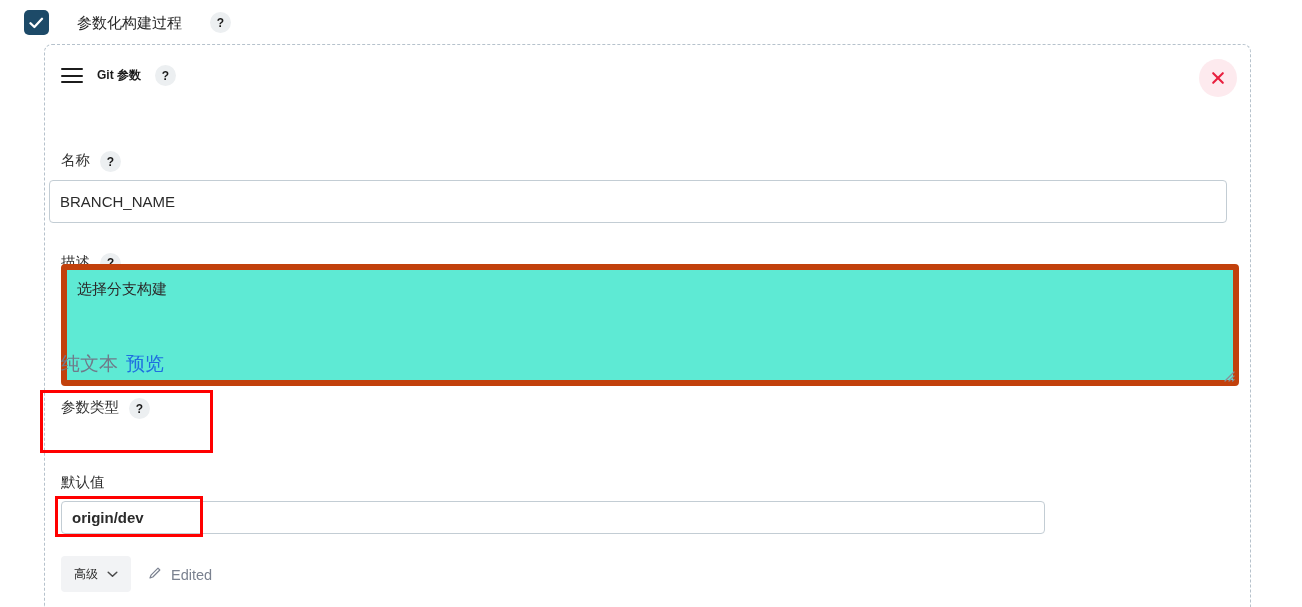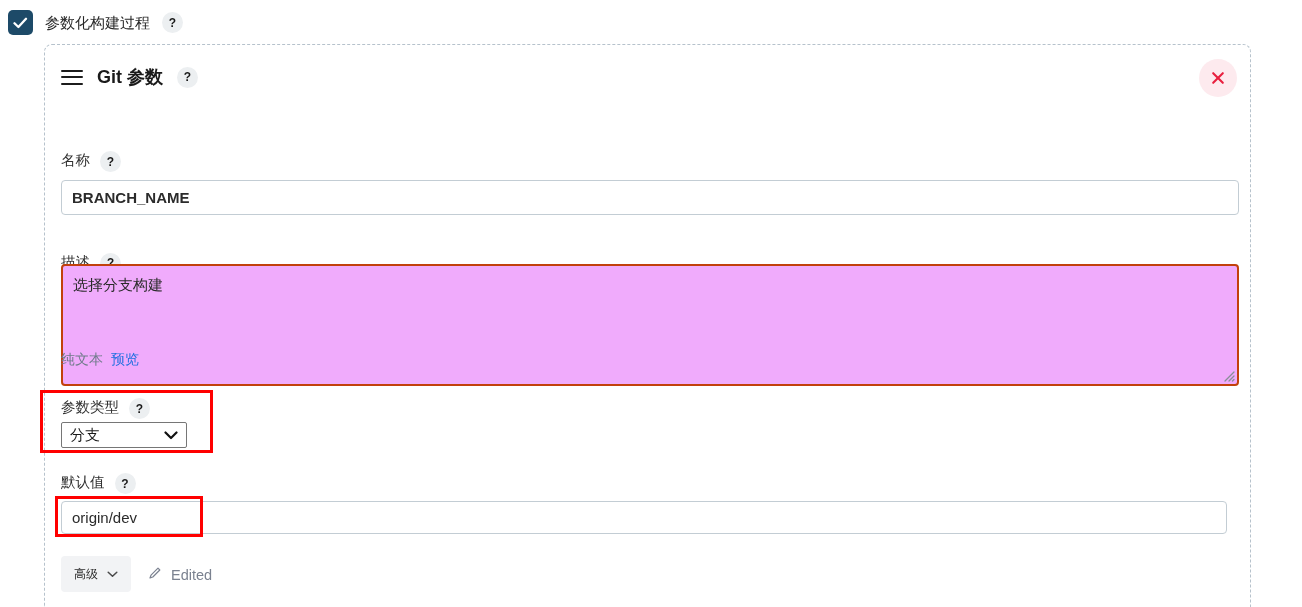--- a/index.html
+++ b/index.html
@@ -9,22 +9,22 @@
     background: #ffffff;
     font-family: "Liberation Sans", "DejaVu Sans", sans-serif;
     overflow: hidden;
   }
 
   
   #root { position: relative; width: 1302px; height: 607px; background:#fff; }
 
   .section-header {
     position: absolute;
-    left: 8px; top: 10px;
-    display: flex; align-items: center; gap: 12px;
+    left: 24px; top: 10px;
+    display: flex; align-items: center; gap: 28px;
   }
   .checkbox {
     width: 25px; height: 25px;
     background: #1d4a68;
     border-radius: 5px;
     display: flex; align-items: center; justify-content: center;
     flex: 0 0 auto;
   }
   .checkbox svg { display:block; }
   .section-title {
@@ -78,21 +78,21 @@
     left: 16px; top: 20px;
     display: flex; align-items: center; gap: 14px;
   }
   .drag-handle {
     width: 22px; height: 15px;
     display: flex; flex-direction: column; justify-content: space-between;
     cursor: move;
   }
   .drag-handle span { display:block; height:2px; background:#1c1c1c; border-radius:1px; }
   .card-title {
-    font-size: 18px;
+    font-size: 12px;
     font-weight: bold;
     color: #1a1a1a;
     white-space: nowrap;
   }
 
   
   .field-label {
     position: absolute;
     display: flex; gap: 10px;
     font-size: 14.5px;
@@ -107,39 +107,39 @@
     background: #fff;
     font-size: 15px;
     color: #2b2b2b;
     padding: 0 10px;
     font-family: "Liberation Sans", "DejaVu Sans", sans-serif;
     outline: none;
   }
 
   .textarea-box {
     position: absolute;
-    border: 2px solid #c2410c;
+    border: 6px solid #c2410c;
     border-radius: 4px;
-    background: #f0abfc;
+    background: #5eead4;
     font-size: 15px;
     color: #2b2b2b;
     padding: 8px 10px;
     font-family: "Liberation Sans", "DejaVu Sans", sans-serif;
     resize: none;
     outline: none;
     overflow: hidden;
   }
   .resize-grip {
     position: absolute;
     pointer-events: none;
   }
 
   .mode-links {
     position: absolute;
-    font-size: 14px;
+    font-size: 19px;
     display: flex; gap: 8px; align-items: center;
   }
   .mode-plain { color: #6f7b8a; }
   .mode-preview { color: #1f6fe0; cursor: pointer; text-decoration: none; }
 
   .select-box {
     position: absolute;
     border: 1px solid #767676;
     border-radius: 2px;
     background: #fff;
@@ -220,54 +220,46 @@
     <button class="close-btn">
       <svg width="16" height="16" viewBox="0 0 16 16">
         <path d="M3.2 3.2 L12.8 12.8 M12.8 3.2 L3.2 12.8" stroke="#e8203f" stroke-width="2.1" stroke-linecap="round"></path>
       </svg>
     </button>
 
     <div class="field-label" style="left:16px; top:106px;">
       <span>名称</span>
       <span class="help">?</span>
     </div>
-    <input class="text-input" type="text" style="left: 16px; top: 135px; width: 1178px; height: 35px; font-weight: bold;" value="BRANCH_NAME">
+    <input class="text-input" type="text" style="left: 4px; top: 135px; width: 1178px; height: 43px;" value="BRANCH_NAME">
 
     <div class="field-label" style="left:16px; top:208px;font-family:Liberation Mono, monospace;">
       <span>描述</span>
       <span class="help">?</span>
     </div>
     <textarea class="textarea-box" style="left: 16px; top: 219px; width: 1178px; height: 122px; line-height: 1.5;">选择分支构建</textarea>
     <svg class="resize-grip" style="left:1178px; top:325px;" width="12" height="12" viewBox="0 0 12 12">
       <path d="M11 2 L2 11 M11 6 L6 11 M11 9.5 L9.5 11" stroke="#888f98" stroke-width="1.3" stroke-linecap="round"></path>
     </svg>
 
     <div class="mode-links" style="left:16px; top:306px;">
       <span class="mode-plain">纯文本</span>
       <a class="mode-preview" href="#">预览</a>
     </div>
 
     <div class="field-label" style="left:16px; top:353px;">
       <span>参数类型</span>
       <span class="help">?</span>
     </div>
-    <div class="select-box" style="left:16px; top:377px; width:126px; height:26px;">
-      <span>分支</span>
-      <span class="select-chevron">
-        <svg width="14" height="9" viewBox="0 0 14 9">
-          <path d="M1.5 1.5 L7 7 L12.5 1.5" fill="none" stroke="#111111" stroke-width="2.2" stroke-linecap="round" stroke-linejoin="round"></path>
-        </svg>
-      </span>
-    </div>
-
-    <div class="field-label" style="left:16px; top:428px;">
+
+    <div class="field-label" style="left:16px; top:428px;flex-direction:column;">
       <span>默认值</span>
       <span class="help">?</span>
     </div>
-    <input class="text-input" type="text" style="left: 16px; top: 456px; width: 1166px; height: 33px;" value="origin/dev">
+    <input class="text-input" type="text" style="left: 16px; top: 456px; width: 984px; height: 33px; font-weight: bold;" value="origin/dev">
 
     <button class="adv-btn" style="left:16px; top:511px; height:36px;">
       <span>高级</span>
       <span>
         <svg width="11" height="7" viewBox="0 0 11 7">
           <path d="M1.2 1.2 L5.5 5.3 L9.8 1.2" fill="none" stroke="#4a4a4a" stroke-width="1.5" stroke-linecap="round" stroke-linejoin="round"></path>
         </svg>
       </span>
     </button>
 

